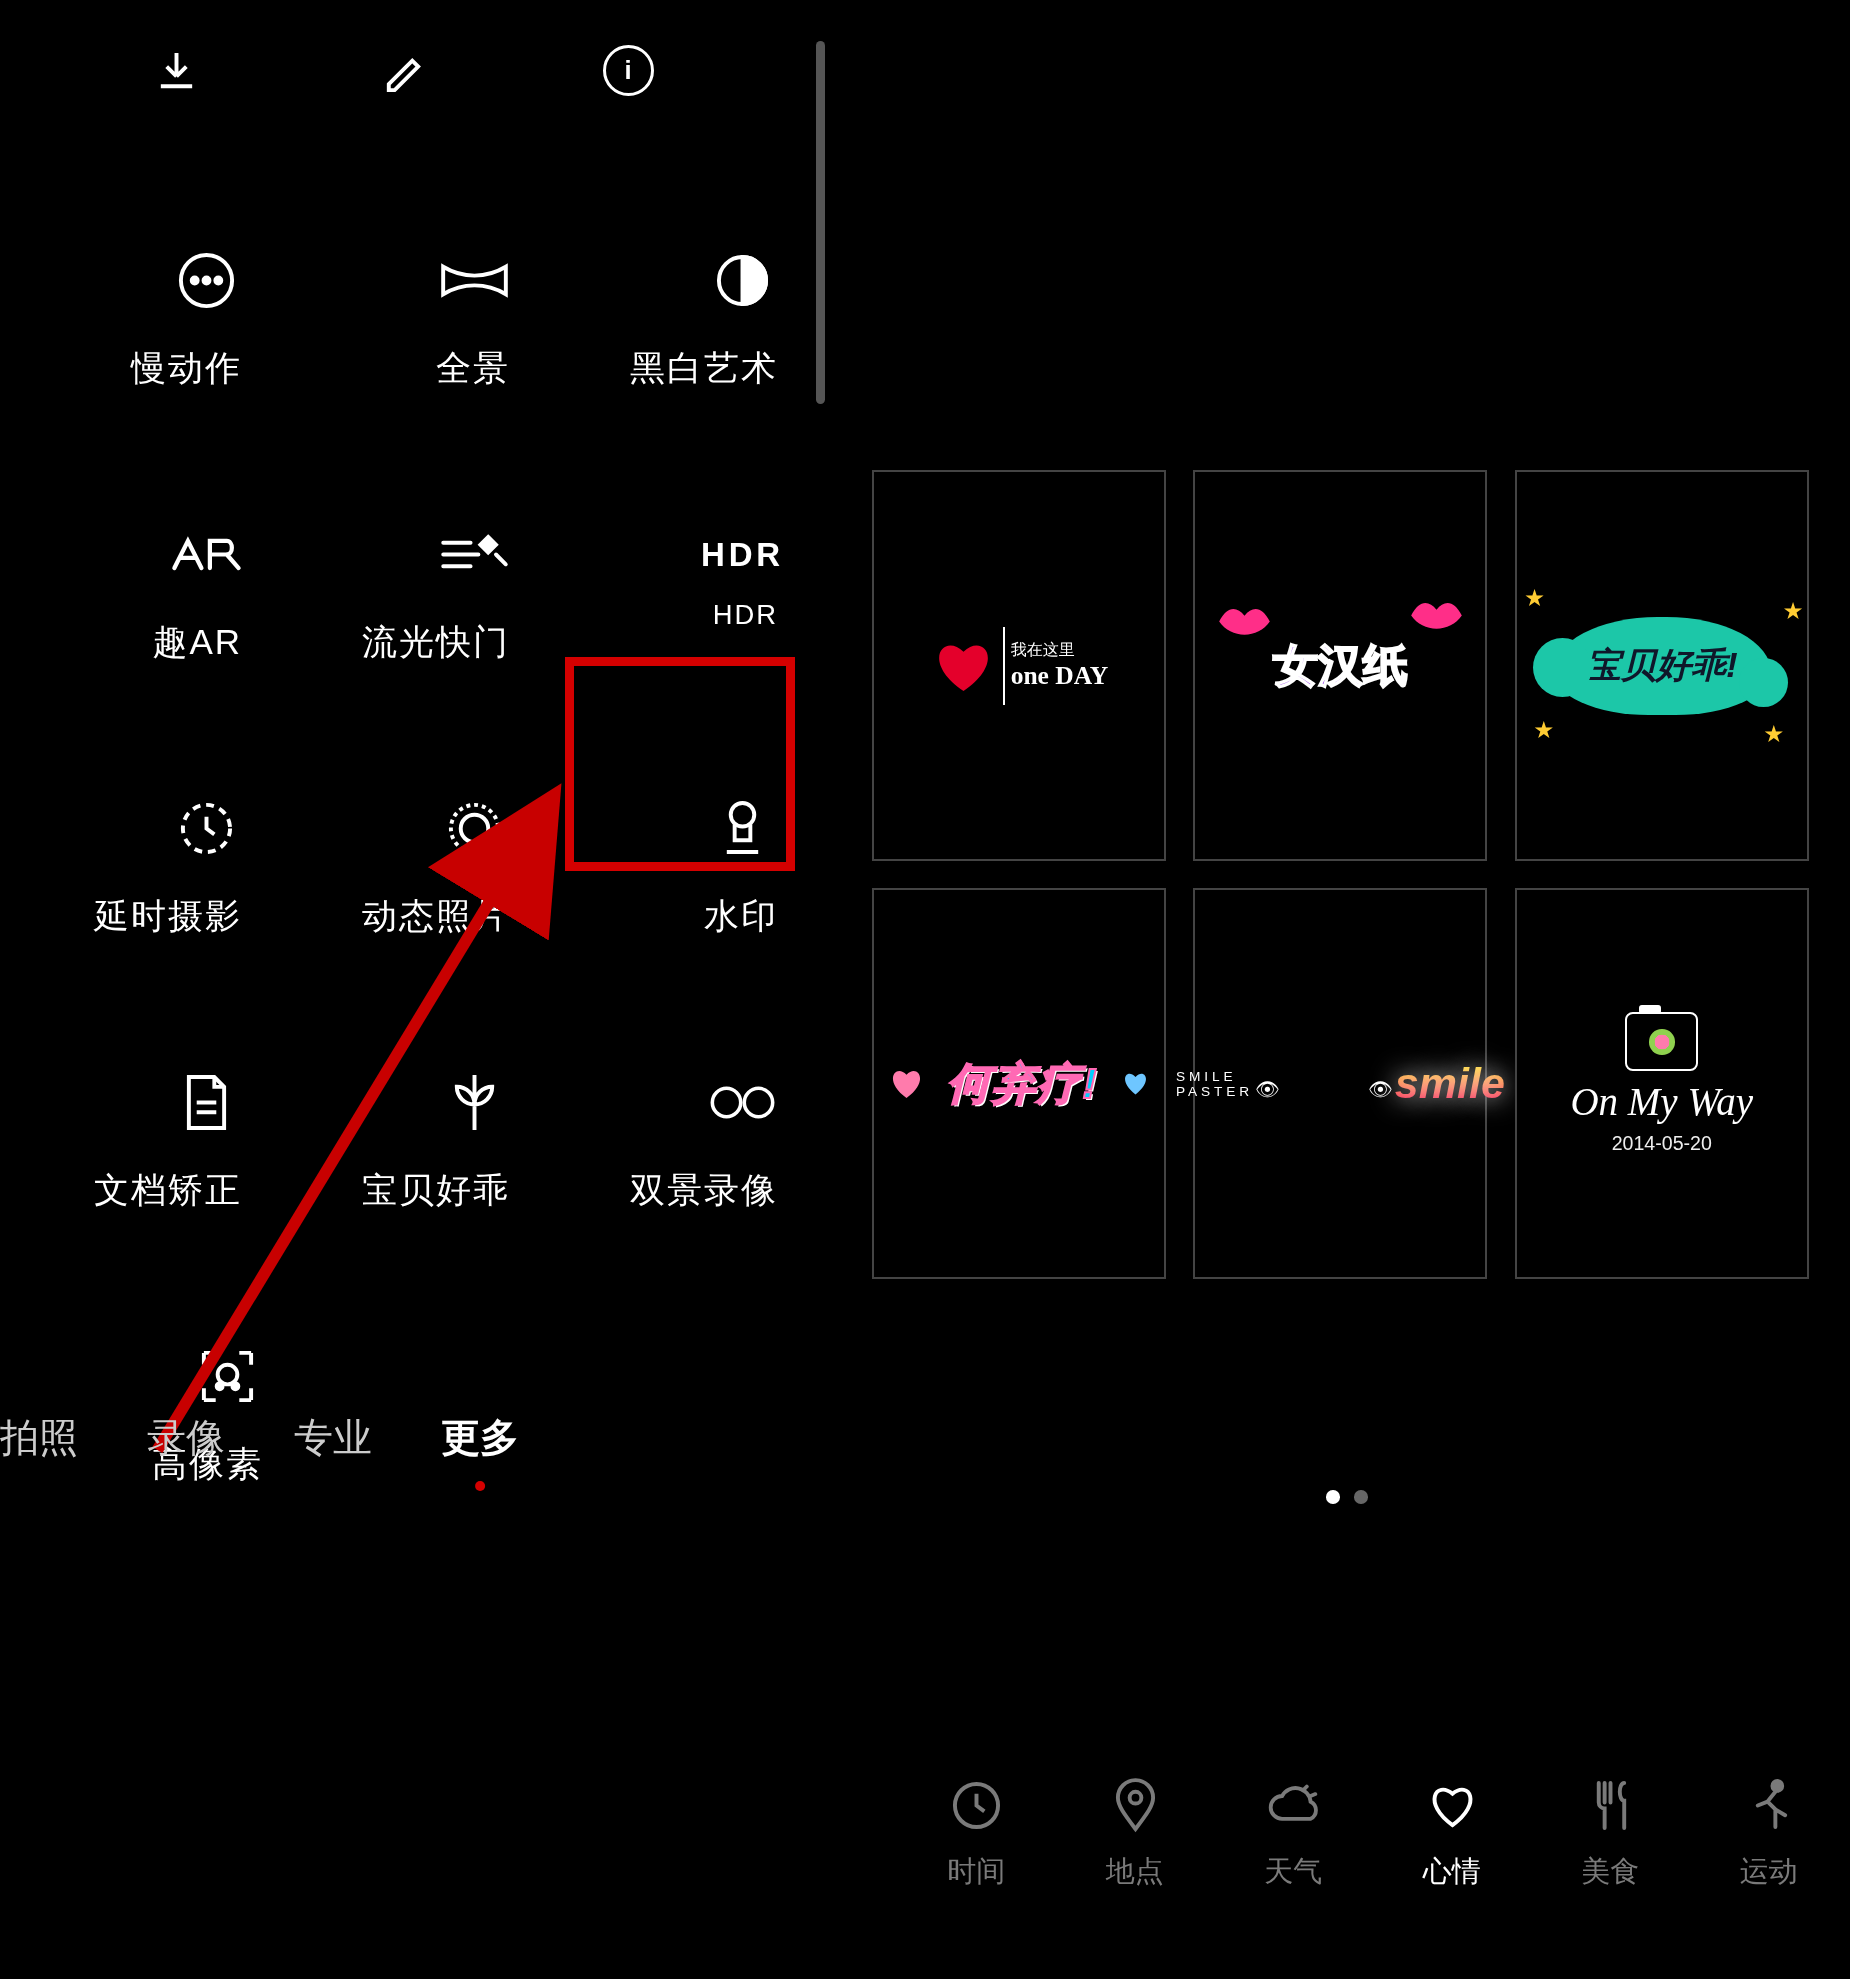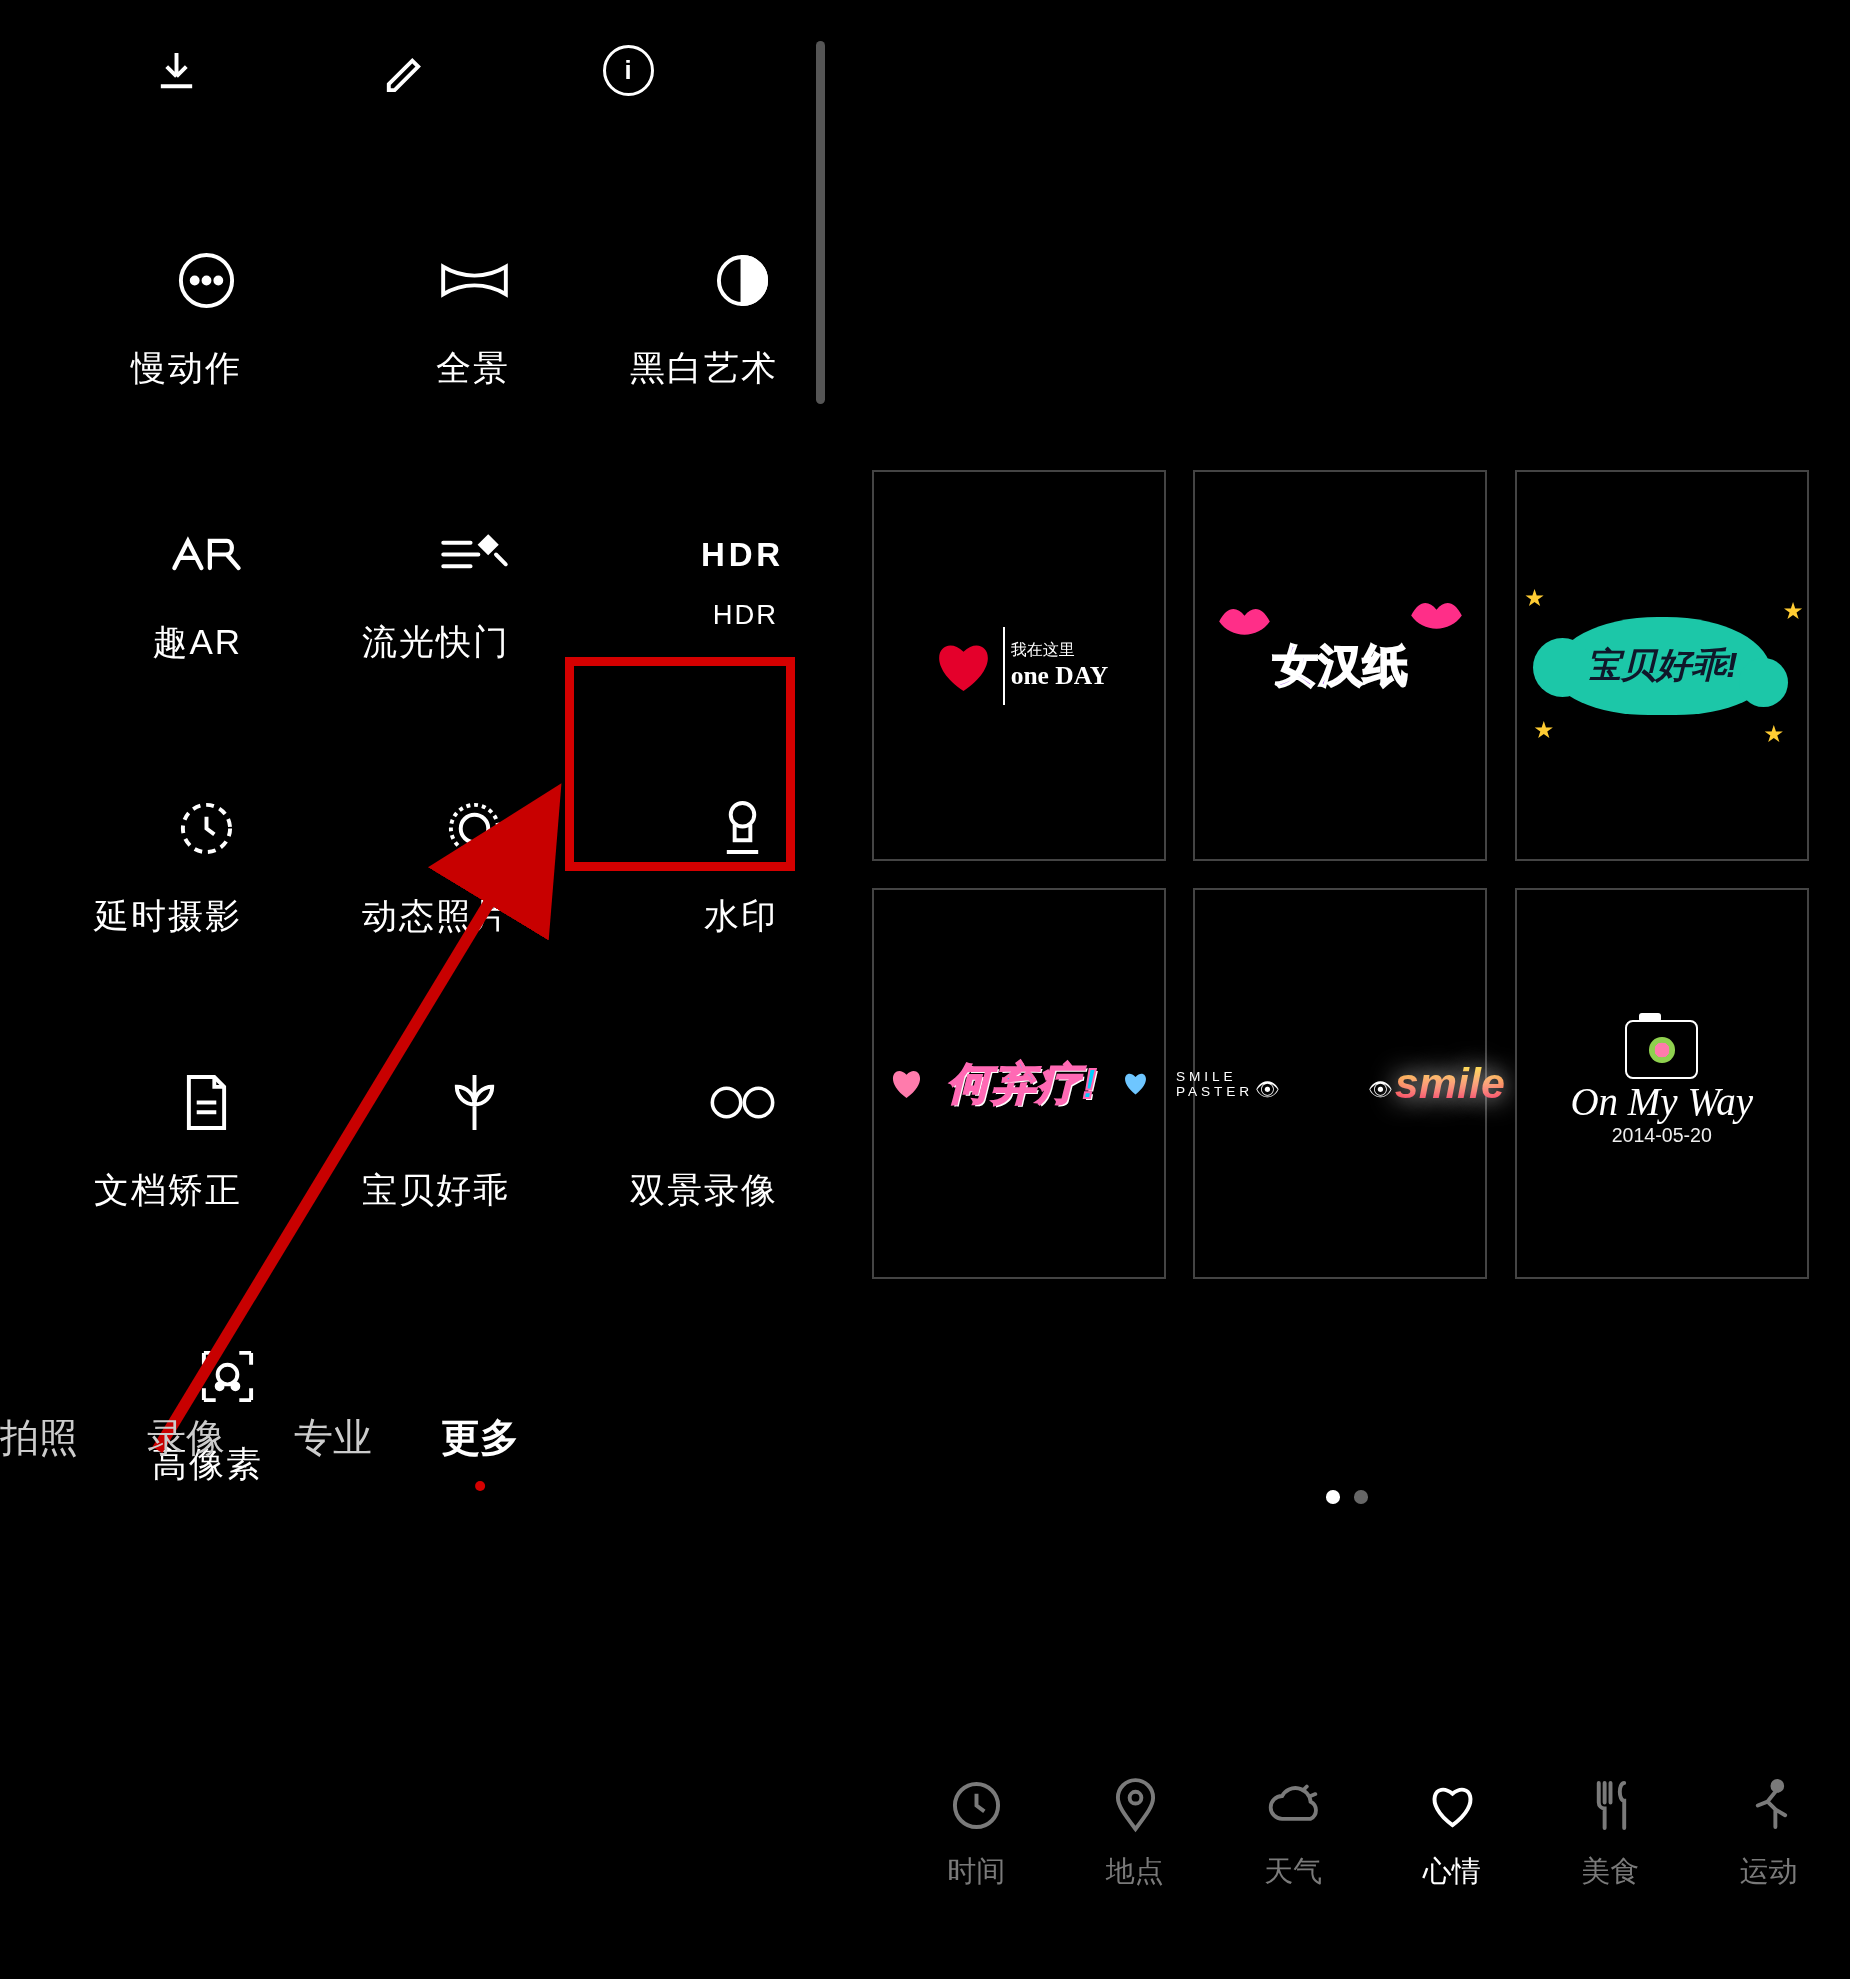--- a/index.html
+++ b/index.html
@@ -53,21 +53,21 @@
   .cloud::before,.cloud::after{content:"";position:absolute;background:#1cc7a8;border-radius:50%;}
   .cloud::before{width:59px;height:59px;left:-19.6px;top:21.6px;}
   .cloud::after{width:49px;height:49px;right:-17.6px;bottom:7.8px;}
   .star{position:absolute;color:#ffcc33;font-size:23.5px;}
   .c4{display:flex;align-items:center;gap:22px;}
   .c4 .txt{font-size:43px;font-weight:900;color:#00d0ff;-webkit-text-stroke:2px #ff69b4;font-style:italic;letter-spacing:2px;text-shadow:2px 2px 0 #fff;}
   .c5{display:flex;flex-direction:row;align-items:center;gap:2px;}
   .c5 .arc{font-size:13.7px;letter-spacing:3.9px;color:#fff;}
   .c5 .smile{font-size:43px;font-style:italic;font-weight:700;background:linear-gradient(#ff3,#f5005a);-webkit-background-clip:text;-webkit-text-fill-color:transparent;text-shadow:0 0 25.5px rgba(255,255,255,.9);}
   .c5 .eyes{display:flex;gap:88px;color:#fff;font-size:19.6px;transform:translateY(5.9px);}
-  .c6{display:flex;flex-direction:column;align-items:center;gap:0;}
+  .c6{display:flex;flex-direction:column;align-items:center;gap:8px;}
   .cam{width:69px;height:55px;border:2.9px solid #fff;border-radius:7.8px;position:relative;display:flex;align-items:center;justify-content:center;}
   .cam::before{content:"";position:absolute;top:-9.8px;left:11.8px;width:21.6px;height:9.8px;background:#fff;border-radius:2.9px;}
   .cam .lens{width:25.5px;height:25.5px;border-radius:50%;background:radial-gradient(circle,#ff7bac 40%,#8fd14f 41%);}
   .c6 .script{font-size:39px;font-style:italic;font-family:"Brush Script MT",cursive;}
   .c6 .date{font-size:19.6px;color:#eee;}
 </style>
 </head>
 <body>
 
 <div class="stage">

